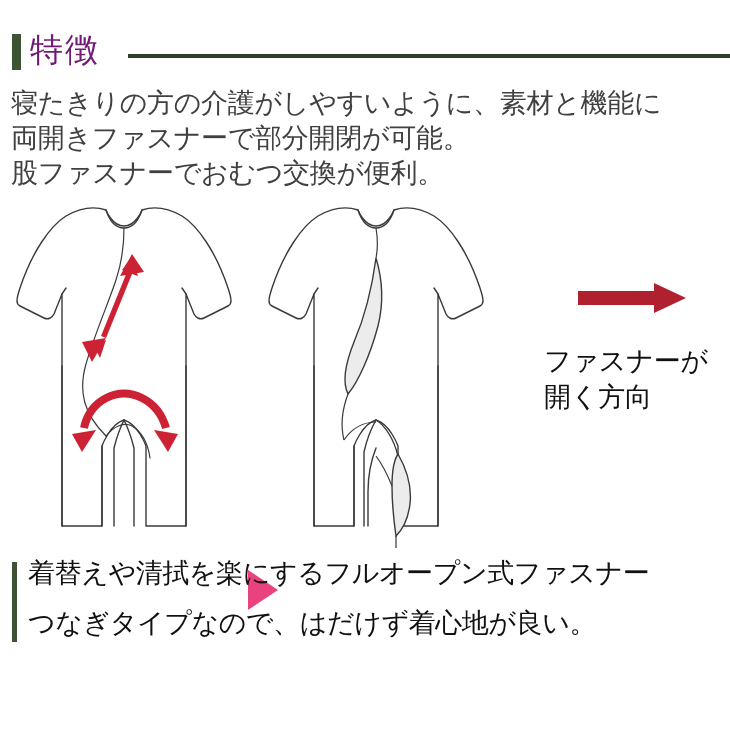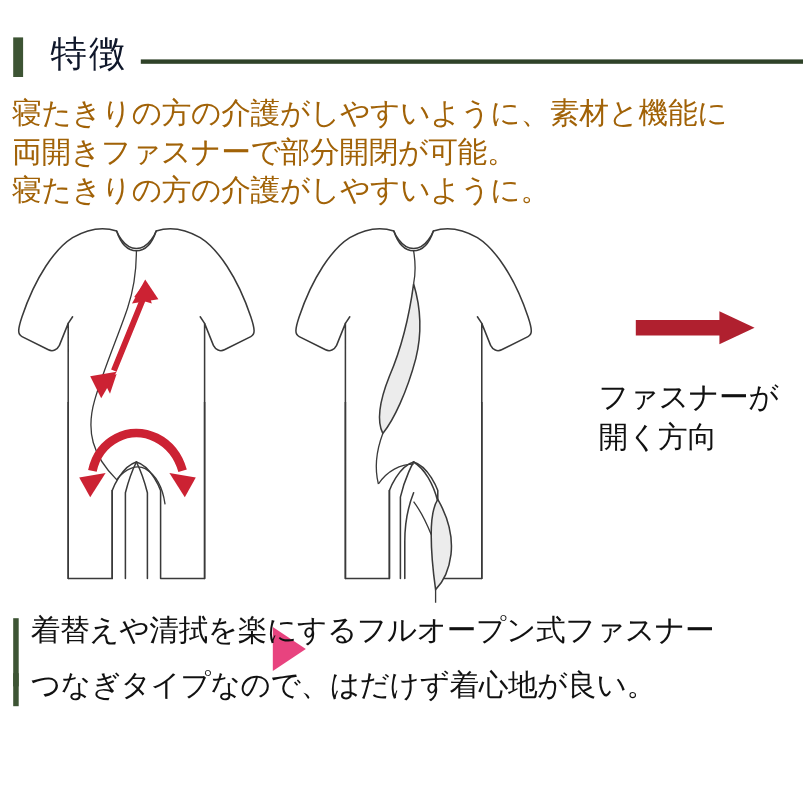--- a/index.html
+++ b/index.html
@@ -34,23 +34,22 @@
     background: #3d5434;
   }
   #header-title {
     position: absolute;
     left: 30px;
     top: 0px;
     font-family: "Liberation Serif", "DejaVu Serif", serif;
     font-size: 33px;
     line-height: 44px;
     letter-spacing: 2px;
-    color: #0f172a;
-    white-space: nowrap;
-    margin-left: 16px;
+    color: #701a75;
+    white-space: nowrap;
   }
   #header-rule {
     position: absolute;
     left: 128px;
     top: 26px;
     width: 602px;
     height: 4px;
     background: #2f4228;
   }
 
@@ -59,21 +58,21 @@
     position: absolute;
     left: 11px;
     top: 86px;
     width: 712px;
   }
   #intro .line {
     font-size: 27px;
     line-height: 35px;
     letter-spacing: -0.3px;
     white-space: nowrap;
-    color: #a16207;
+    color: #404040;
   }
 
   
   #figure {
     position: absolute;
     left: 0;
     top: 196px;
     width: 730px;
     height: 360px;
   }
@@ -159,21 +158,21 @@
 
   <div id="header">
     <div id="header-bar"></div>
     <div id="header-title">特徴</div>
     <div id="header-rule"></div>
   </div>
 
   <div id="intro">
     <div class="line">寝たきりの方の介護がしやすいように、素材と機能に</div>
     <div class="line">両開きファスナーで部分開閉が可能。</div>
-    <div class="line">寝たきりの方の介護がしやすいように。</div>
+    <div class="line">股ファスナーでおむつ交換が便利。</div>
   </div>
 
   <div id="figure">
 
     <div id="garment-left">
       <svg class="garment-svg" width="232" height="356" viewBox="0 0 232 356">
         <g fill="#ffffff" stroke="#3a3a3a" stroke-width="1.4" stroke-linejoin="round" stroke-linecap="round">
 
           <path d="M92,14 C80,10 66,12 52,20 C36,30 18,56 6,92 C2,104 2,108 6,110
                    L30,122 C34,124 38,122 40,118 L48,98

